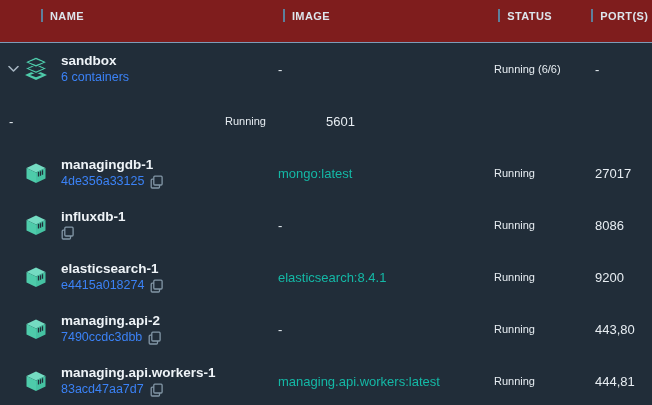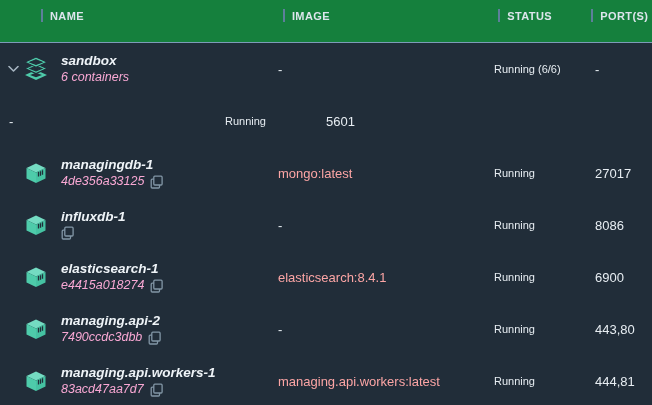--- a/index.html
+++ b/index.html
@@ -10,21 +10,21 @@
     color:#e7edf2;
     -webkit-font-smoothing:antialiased;
   }
   .table { width:652px; }
 
   
   .thead {
     display:flex; height:43px; align-items:flex-start;
     padding-top:9px;
     border-bottom:1px solid #7d9cb8;
-    background:#15803d;
+    background:#7f1d1d;
   }
   .hcol {
     display:flex; align-items:center; gap:7px;
     font-size:11px; font-weight:bold; letter-spacing:.4px;
     color:#dde5ec; cursor:pointer;
   }
   .hbar { display:inline-block; width:2px; height:13px; background:#5d7f9b; }
   .hcol.c1 { width:269px; padding-left:41px; }
   .hcol.c2 { width:234px;margin-left:32px; }
   .hcol.c3 { width:101px; }
@@ -39,27 +39,27 @@
   .cell.c4 { width:66px;  padding-left:9px; font-size:13px; color:#e7edf2; }
 
   .chevron {
     position:absolute; left:8px; top:50%; transform:translateY(-50%);
     width:11px; height:7px; cursor:pointer; display:flex;
   }
   .row-icon {
     position:absolute; left:25px; top:50%; transform:translateY(-50%);
     width:22px; height:26px; display:flex; align-items:center;
   }
-  .name-wrap { margin-left:61px; padding-top:9px;font-style:italic; }
+  .name-wrap { margin-left:61px; padding-top:9px; }
   .name { font-size:13.5px; font-weight:bold; color:#eef3f7; line-height:17px; }
-  .sub  { font-size:12.5px; color:#f9a8d4; line-height:17px; display:flex; align-items:center; gap:6px; }
+  .sub  { font-size:12.5px; color:#3b82f6; line-height:17px; display:flex; align-items:center; gap:6px; }
   .copy-btn { display:inline-flex; cursor:pointer; margin-top:1px; }
 
   .cell.c2 { color:#e7edf2; }
-  .cell.c2.link { color:#fca5a5; cursor:pointer; }
+  .cell.c2.link { color:#14b8a6; cursor:pointer; }
 </style>
 </head>
 <body>
 
 <div class="table">
 
   <div class="thead">
     <div class="hcol c1">
       <span class="hbar"></span>
       <span>NAME</span>
@@ -185,21 +185,21 @@
             <svg width="13" height="14" viewBox="0 0 13 14">
               <rect x="1.2" y="4.2" width="8.3" height="8.8" rx="1" fill="none" stroke="#8296a6" stroke-width="1.3"></rect>
               <rect x="3.8" y="1.2" width="8.3" height="8.8" rx="1" fill="#212d39" stroke="#8296a6" stroke-width="1.3"></rect>
             </svg>
           </span>
         </div>
       </div>
     </div>
     <div class="cell c2 link">elasticsearch:8.4.1</div>
     <div class="cell c3">Running</div>
-    <div class="cell c4">6900</div>
+    <div class="cell c4">9200</div>
   </div>
       <div class="row">
     <div class="cell c1">
 
       <span class="row-icon">
         <svg width="22" height="21" viewBox="0 0 22 21">
           <path d="M11,0.5 L20.5,5 L11,9.5 L1.5,5 Z" fill="#74dbc2"></path>
           <path d="M1.5,5 L11,9.5 L11,20 L1.5,15.5 Z" fill="#4ecbaa"></path>
           <path d="M20.5,5 L11,9.5 L11,20 L20.5,15.5 Z" fill="#45c2a2"></path>
           <path d="M13.5,9.1 L13.5,13.6 M15.5,8.2 L15.5,12.7 M17.5,7.2 L17.5,11.7" stroke="#212d39" stroke-width="1.3"></path>

